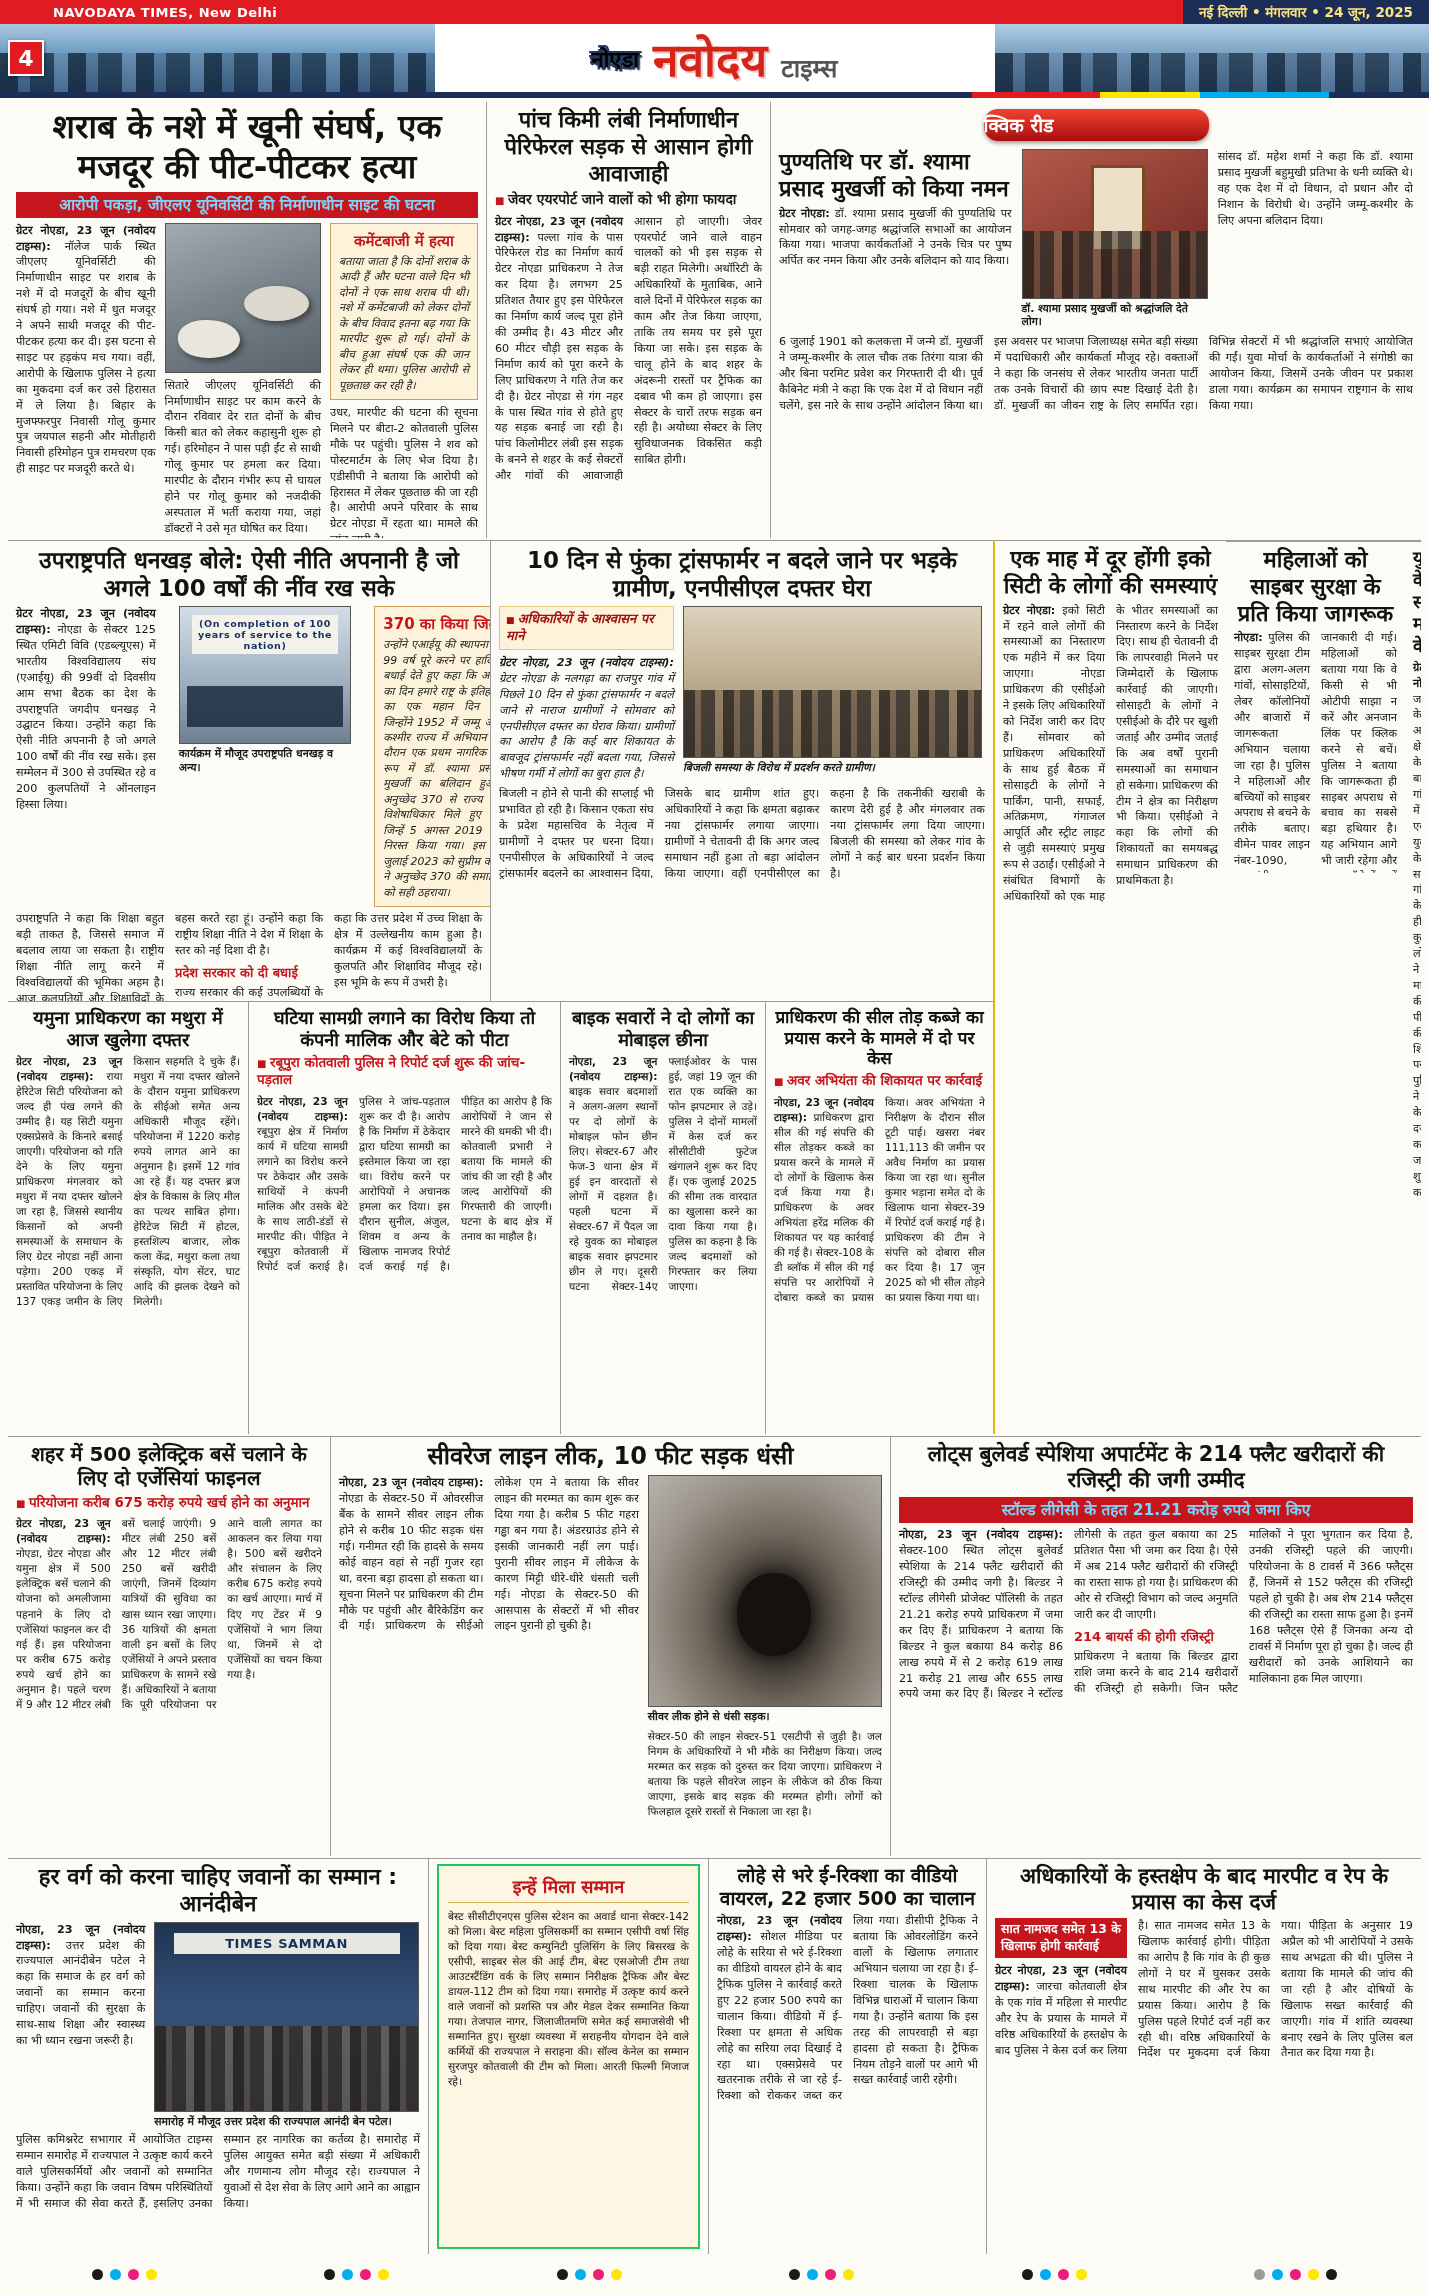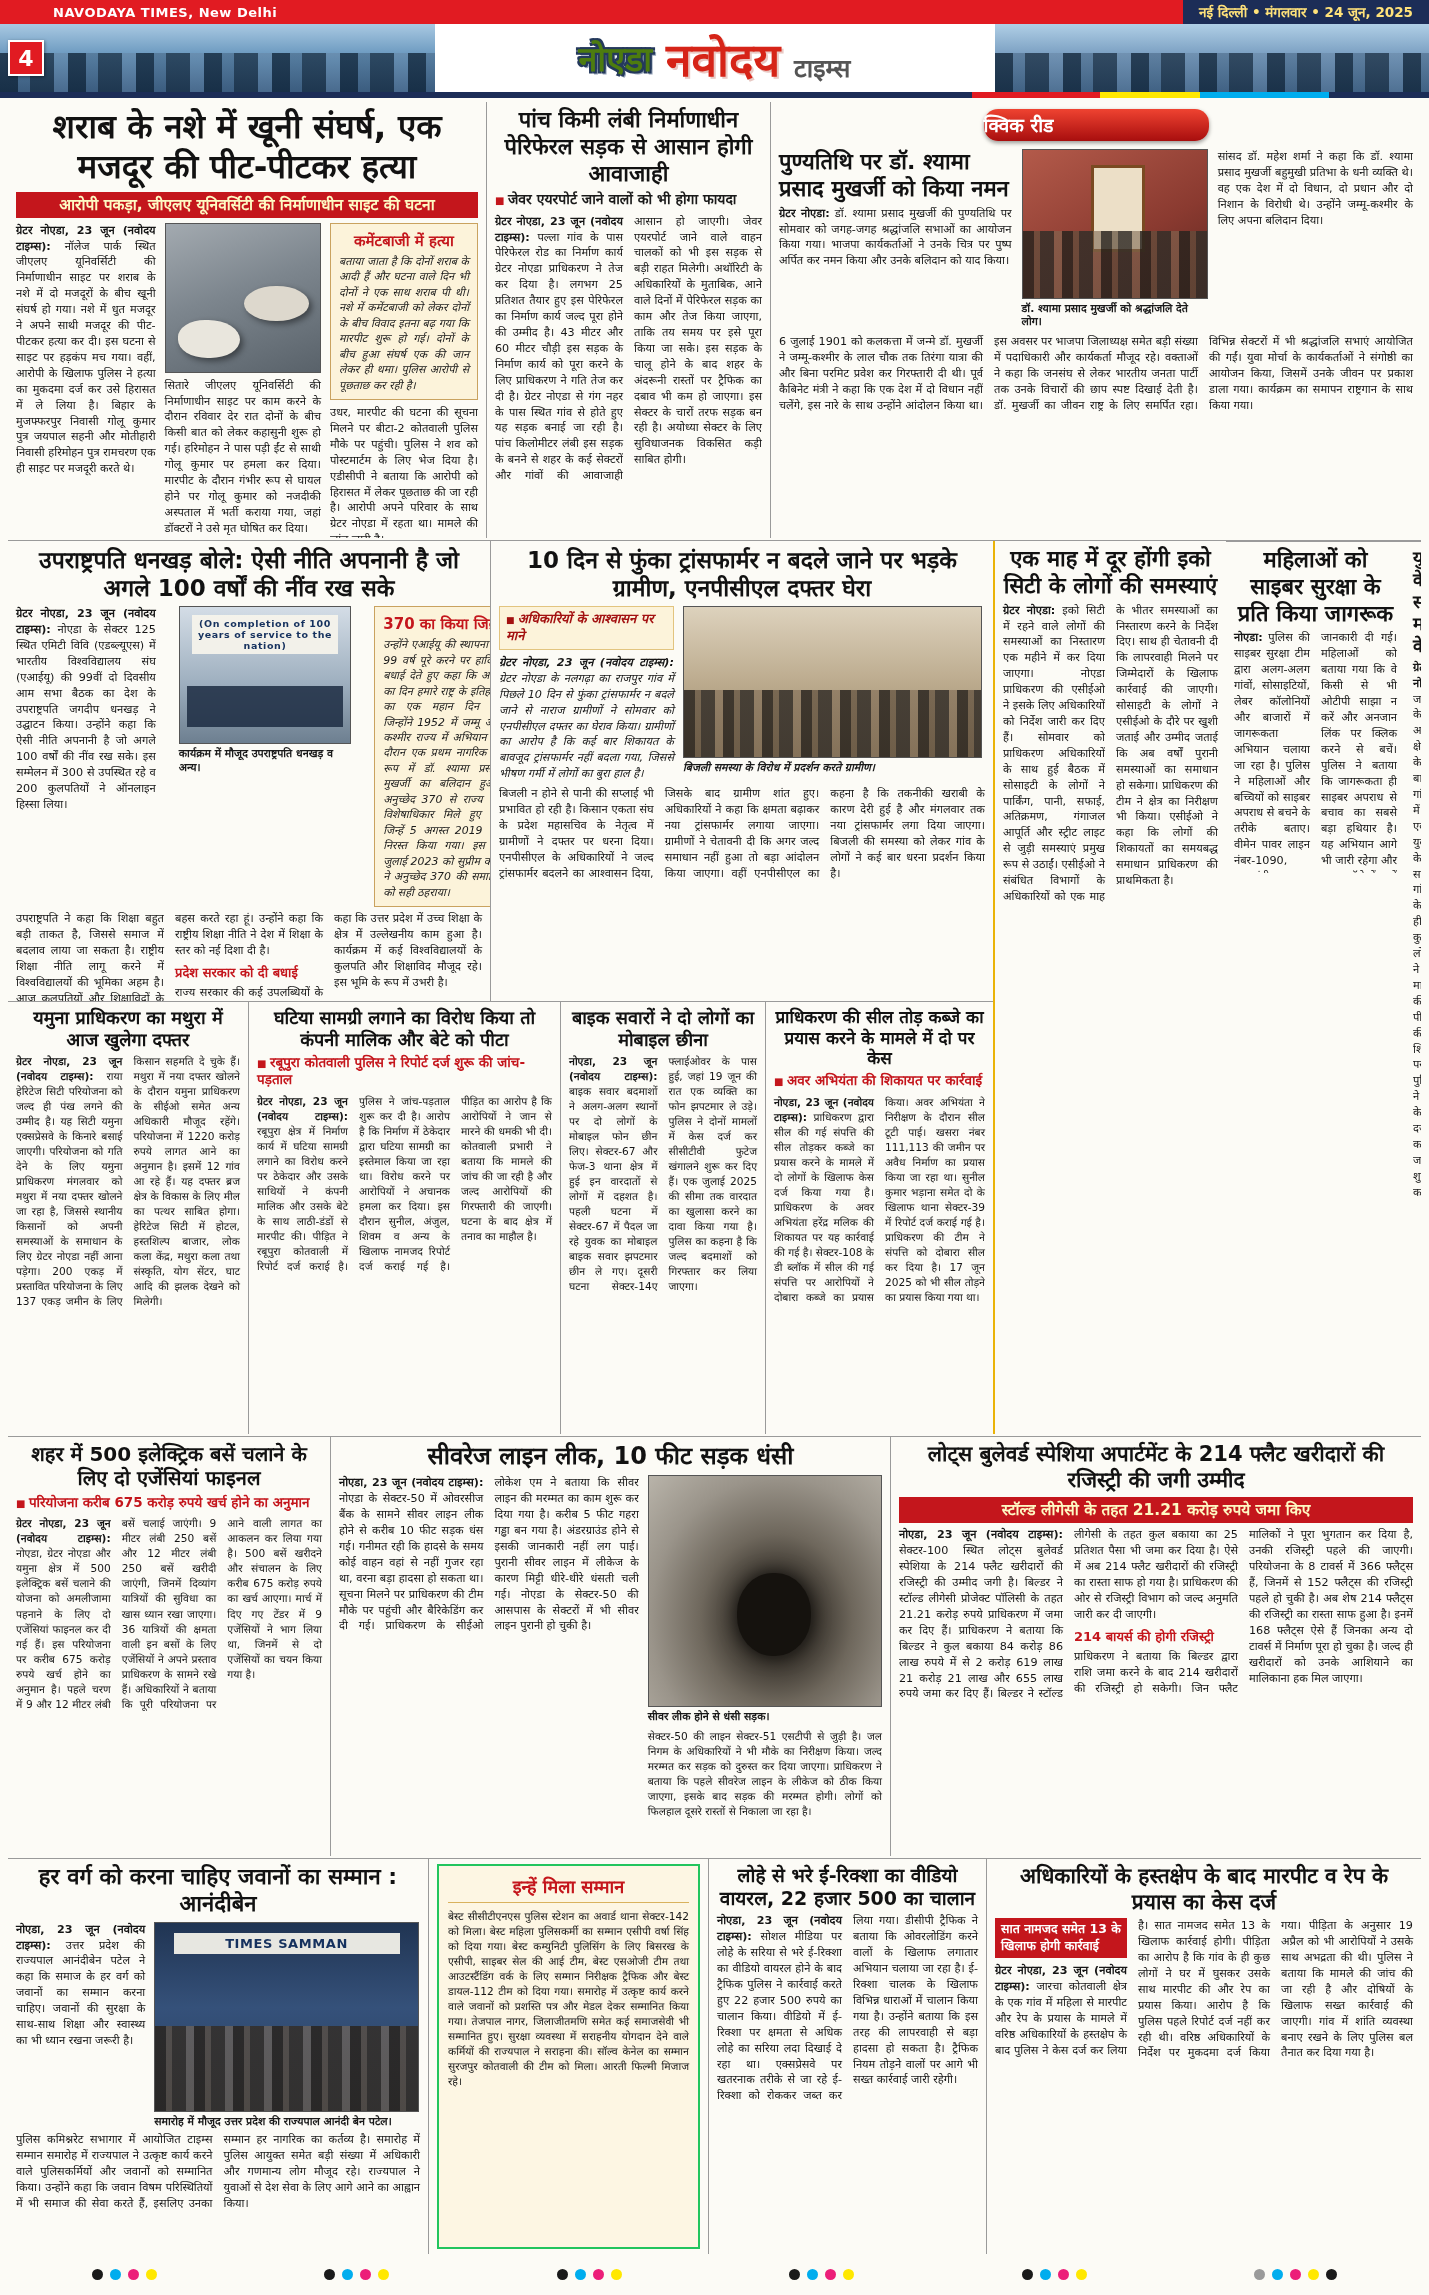--- a/index.html
+++ b/index.html
@@ -11,37 +11,37 @@
   .topstrip { position:absolute; top:0; left:0; right:0; height:24px; background:var(--strip-red,#e11b22); display:flex; justify-content:space-between; align-items:center; z-index:2;padding-left:41px; }
   .ts-left { color:#fff; font-weight:bold; font-size:13px; padding-left:12px; letter-spacing:.5px; }
   .ts-right { background:var(--dark-navy,#1c2d57); color:#ffe27a; font-weight:bold; font-size:13.5px; height:100%; display:flex; align-items:center; padding:0 16px; }
   .masthead { position:absolute; top:24px; left:0; right:0; height:68px; display:flex; }
   .sky { flex:1; position:relative; overflow:hidden; }
   .sky-l { background:linear-gradient(180deg,#a9c9e2 0%,#5e8fb8 55%,#2e537b 100%); }
   .sky-r { background:linear-gradient(180deg,#b0cfe6 0%,#6f95ba 55%,#3a5f86 100%); }
   .sky::after { content:""; position:absolute; left:0; right:0; bottom:0; height:58%;
     background:repeating-linear-gradient(90deg, rgba(18,38,58,.8) 0 18px, rgba(70,100,130,.55) 18px 30px, rgba(25,45,65,.75) 30px 54px, rgba(100,130,160,.5) 54px 68px); }
   .mast-center { width:560px; background:#fff; display:flex; align-items:center; justify-content:center; gap:14px; }
-  .mt-city { font-size:34px; font-weight:bold; color:#4d7c0f; text-shadow:-2px -2px 0 #24395c,2px -2px 0 #24395c,-2px 2px 0 #24395c,2px 2px 0 #24395c,3px 3px 0 #9aa7bb;font-family:Liberation Mono, monospace; }
+  .mt-city { font-size:22px; font-weight:bold; color:#000000; text-shadow:-2px -2px 0 #24395c,2px -2px 0 #24395c,-2px 2px 0 #24395c,2px 2px 0 #24395c,3px 3px 0 #9aa7bb;font-family:Liberation Mono, monospace; }
   .mt-main { font-size:46px; font-weight:bold; color:var(--masthead-red,#d62418); text-shadow:2px 2px 0 #e9c9c4; }
   .mt-suffix { font-size:25px; font-weight:bold; color:#555; align-self:flex-end; padding-bottom:8px; }
   .pageno { position:absolute; left:8px; top:40px; width:36px; height:36px; background:var(--strip-red,#e11b22); border:2px solid #fff; color:#fff; font-size:22px; font-weight:bold; display:flex; align-items:center; justify-content:center; z-index:3; box-shadow:1px 1px 3px rgba(0,0,0,.4); }
   .color-rule { position:absolute; top:92px; left:0; right:0; height:6px;
     background:linear-gradient(90deg,#1c2d57 0 68%,#e11b22 68% 77%,#ffe800 77% 84%,#00adee 84% 93%,#1c2d57 93% 100%); }
 
   
   .band { position:absolute; left:8px; right:8px; }
   .art { padding:5px 8px; overflow:hidden; position:relative; }
   .vr { border-left:1px solid #9a9a9a; }
   .hl { font-weight:bold; text-align:center; color:#121212; line-height:1.22; margin-bottom:3px; }
   .hl-xl { font-size:33px; }
   .hl-sewer { font-size:24px; }
   .hl-23 { font-size:23px; } .hl-22 { font-size:22px; } .hl-21 { font-size:21px; }
   .hl-20 { font-size:20px; } .hl-19 { font-size:19px; } .hl-18 { font-size:18px; } .hl-17 { font-size:17px; }
-  .redbar { background:var(--accent-red,#c4161c); color:#fef9c3; font-weight:bold; text-align:center; font-size:15.5px; padding:3px 5px; margin:4px 0; line-height:1.3; }
+  .redbar { background:var(--accent-red,#c4161c); color:#7dd3fc; font-weight:bold; text-align:center; font-size:15.5px; padding:3px 5px; margin:4px 0; line-height:1.3; }
   .redbar-sm { background:var(--accent-red,#c4161c); color:#fff; font-weight:bold; font-size:12.5px; padding:3px 6px; margin-bottom:5px; line-height:1.35; break-inside:avoid; }
   .redsub { color:var(--accent-red,#c4161c); font-weight:bold; font-size:13.5px; line-height:1.3; margin:3px 0 5px; text-align:left; }
   .redsub::before { content:"■ "; font-size:10px; }
   .blacksub { font-weight:bold; font-size:14px; margin:3px 0 5px; line-height:1.3; }
   .blacksub::before { content:"■ "; color:var(--accent-red,#c4161c); font-size:10px; }
   .chip { background:var(--cream,#fdf0cf); border:1px solid #e2c47f; color:#a31111; font-weight:bold; font-size:13px; padding:4px 6px; margin-bottom:5px; line-height:1.3; }
   .chip::before { content:"■ "; font-size:9px; }
   .body { font-size:11.2px; line-height:1.42; text-align:justify; color:#161616; }
   .small { font-size:10.6px; }
   .dl { font-weight:bold; }

